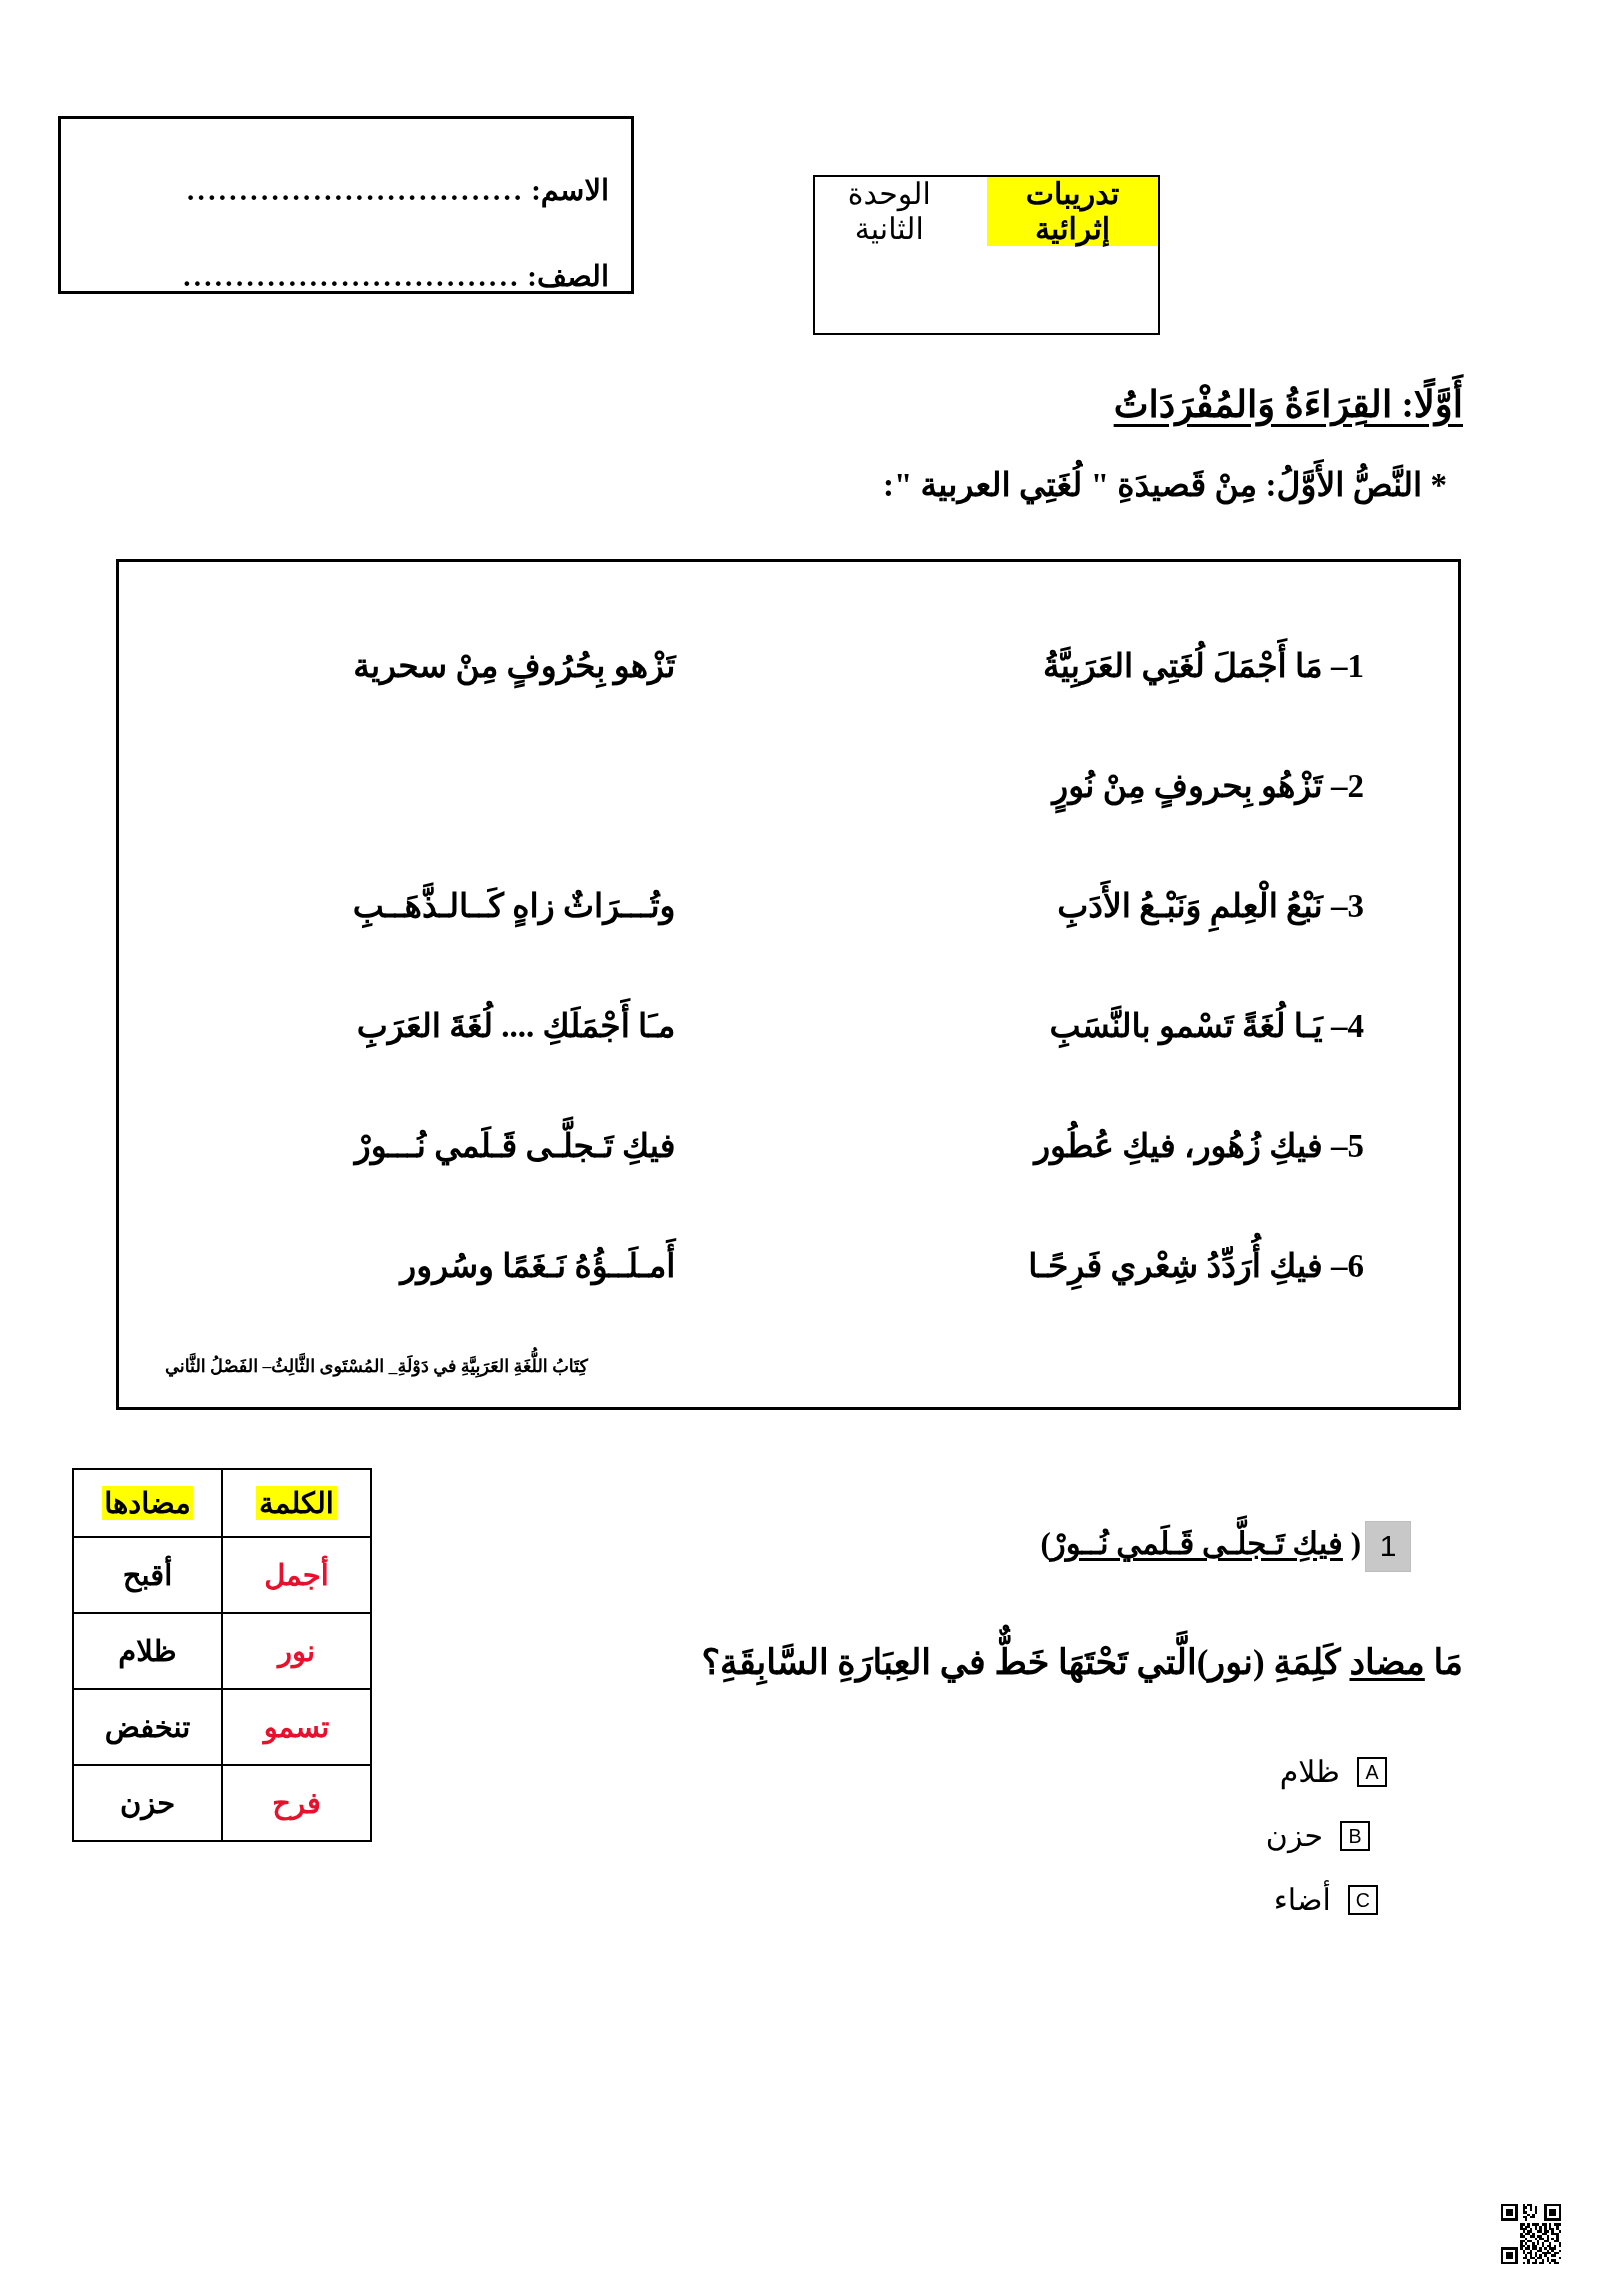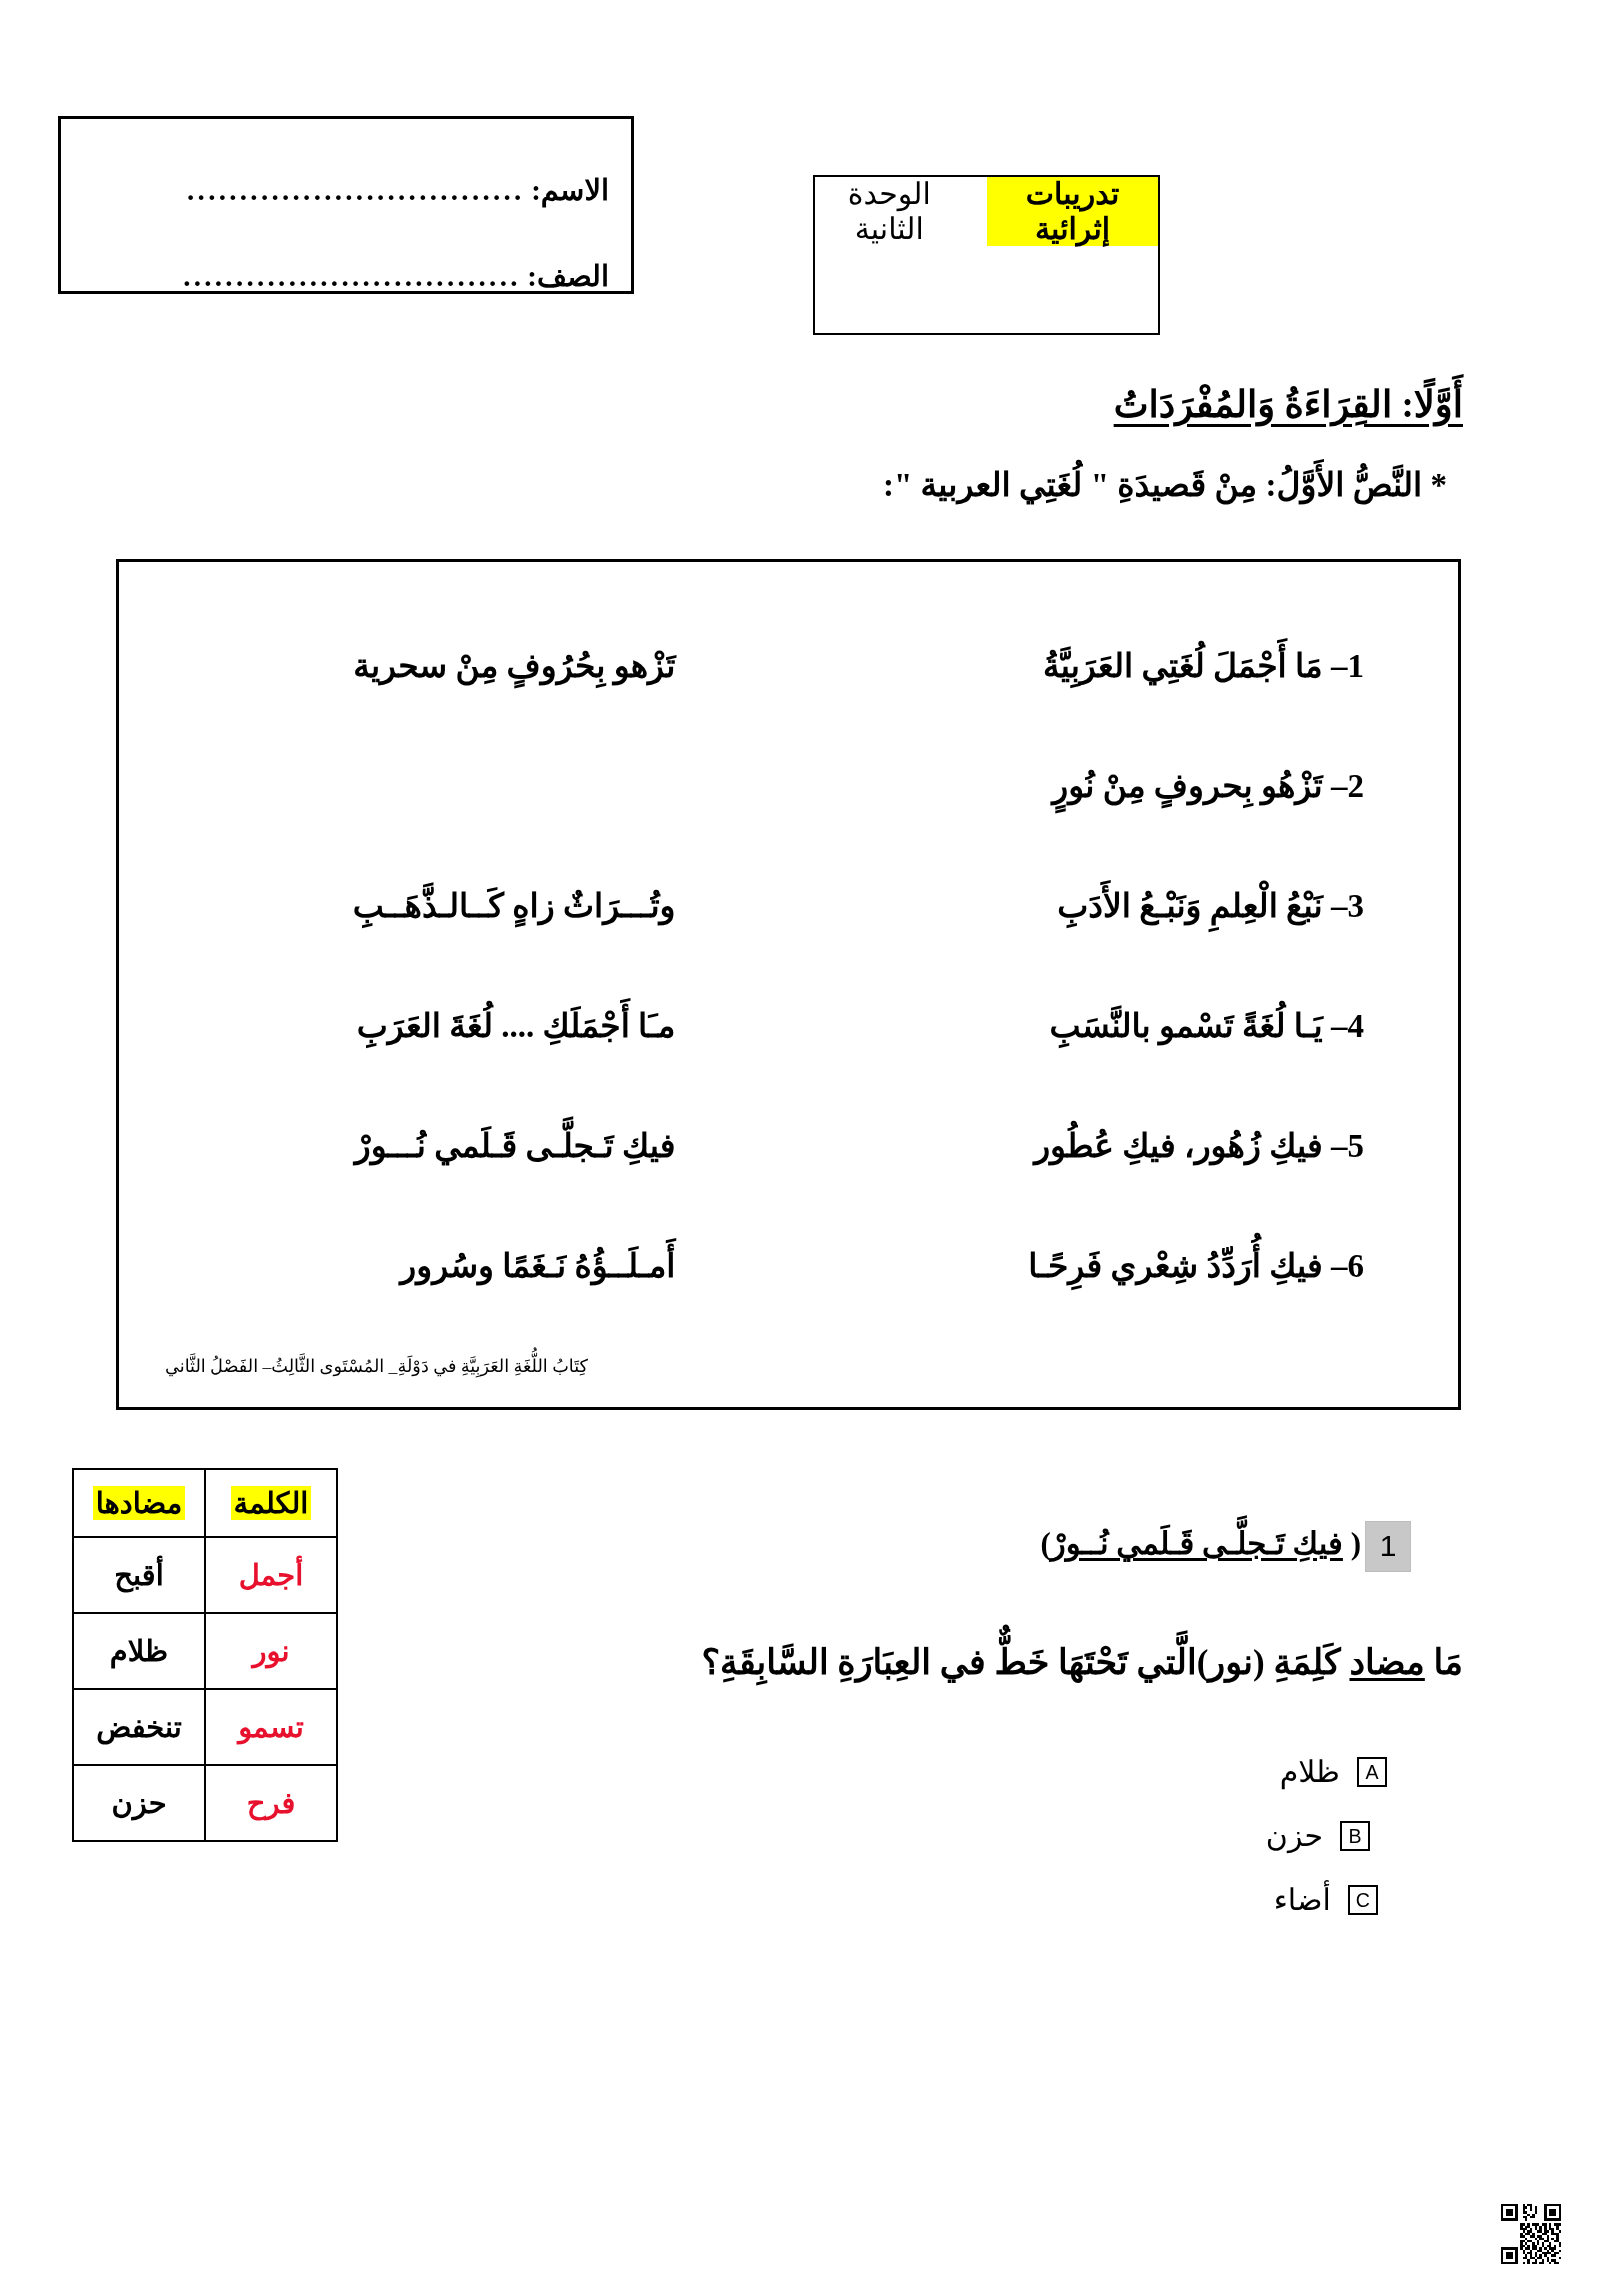--- a/index.html
+++ b/index.html
@@ -143,36 +143,36 @@
   }
   .hemistich.left {
     text-align: right;
     padding-right: 113px;
   }
   #poem-source {
     position: absolute;
     left: 46px;
     bottom: 30px;
     font-size: 17.7px;
-    font-weight: normal;
+    font-weight: bold;
     white-space: nowrap;
     direction: rtl;
   }
 
   
   #antonym-table {
     position: absolute;
     left: 72px;
     top: 1468px;
     border-collapse: collapse;
     direction: rtl;
   }
   #antonym-table td, #antonym-table th {
     border: 2.6px solid #000;
-    width: 132px;
+    width: 149px;
     height: 76px;
     text-align: center;
     vertical-align: middle;
     padding: 0 7.9px;
     box-sizing: border-box;
   }
   #antonym-table th { height: 68px; }
   #antonym-table th span {
     background: #ffff00;
     font-size: 29px;

